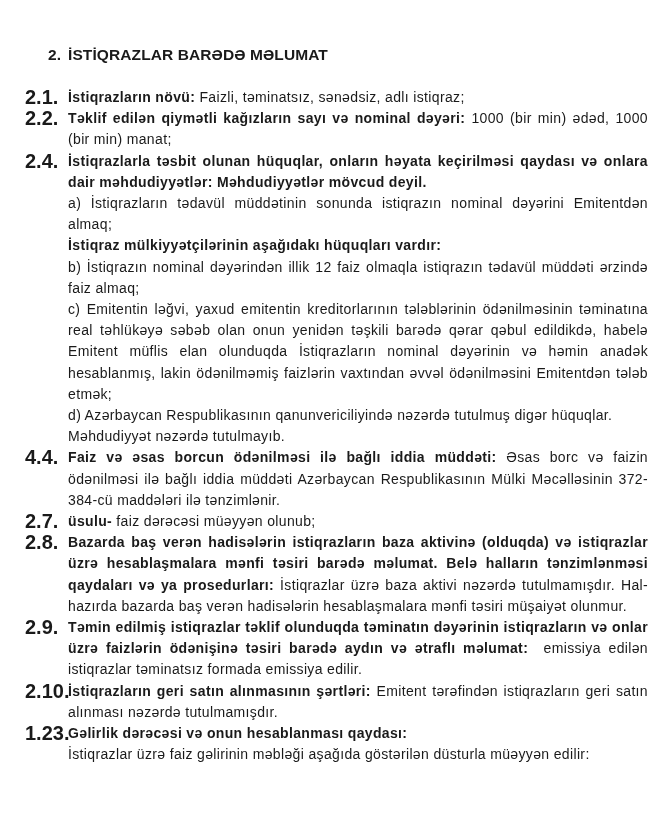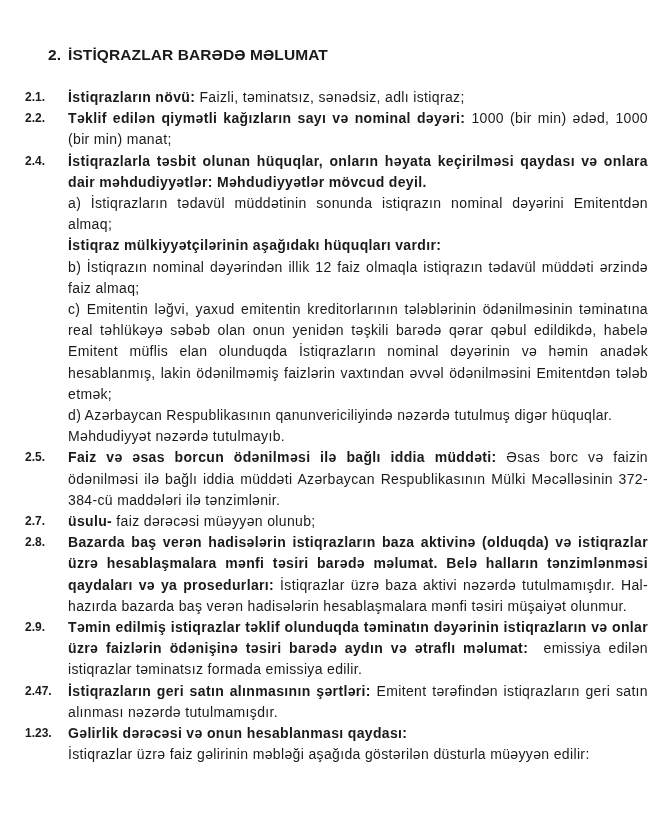--- a/index.html
+++ b/index.html
@@ -34,21 +34,21 @@
     flex-shrink: 0;
   }
   .item-row {
     display: flex;
     align-items: flex-start;
   }
   .item-number {
     width: 43px;
     flex-shrink: 0;
     font-weight: bold;
-    font-size: 12px;
+    font-size: 20px;
     line-height: 21.2px;
   }
   .item-content {
     flex: 1;
     min-width: 0;
   }
   .para {
     font-size: 14px;
     line-height: 21.2px;
     text-align: justify;
@@ -84,21 +84,21 @@
           <p class="para"><span class="seg bold">İstiqrazlarla təsbit olunan hüquqlar, onların həyata keçirilməsi qaydası və onlara dair məhdudiyyətlər: Məhdudiyyətlər mövcud deyil.</span></p>
           <p class="para"><span class="seg">a) İstiqrazların tədavül müddətinin sonunda istiqrazın nominal dəyərini Emitentdən almaq;</span></p>
           <p class="para"><span class="seg bold">İstiqraz mülkiyyətçilərinin aşağıdakı hüquqları vardır:</span></p>
           <p class="para"><span class="seg">b) İstiqrazın nominal dəyərindən illik 12 faiz olmaqla istiqrazın tədavül müddəti ərzində faiz almaq;</span></p>
           <p class="para"><span class="seg">c) Emitentin ləğvi, yaxud emitentin kreditorlarının tələblərinin ödənilməsinin təminatına real təhlükəyə səbəb olan onun yenidən təşkili barədə qərar qəbul edildikdə, habelə Emitent müflis elan olunduqda İstiqrazların nominal dəyərinin və həmin anadək hesablanmış, lakin ödənilməmiş faizlərin vaxtından əvvəl ödənilməsini Emitentdən tələb etmək;</span></p>
           <p class="para"><span class="seg">d) Azərbaycan Respublikasının qanunvericiliyində nəzərdə tutulmuş digər hüquqlar.</span></p>
           <p class="para"><span class="seg">Məhdudiyyət nəzərdə tutulmayıb.</span></p>
         </div>
       </div>
       <div class="item-row">
-        <div class="item-number">2.5.</div>
+        <div class="item-number">4.4.</div>
         <div class="item-content">
           <p class="para"><span class="seg bold">Faiz və əsas borcun ödənilməsi ilə bağlı iddia müddəti: </span><span class="seg">Əsas borc və faizin ödənilməsi ilə bağlı iddia müddəti Azərbaycan Respublikasının Mülki Məcəlləsinin 372-384-cü maddələri ilə tənzimlənir.</span></p>
         </div>
       </div>
       <div class="item-row">
         <div class="item-number">2.7.</div>
         <div class="item-content">
           <p class="para"><span class="seg bold">üsulu-</span><span class="seg"> faiz dərəcəsi müəyyən olunub;</span></p>
         </div>
       </div>
@@ -108,21 +108,21 @@
           <p class="para"><span class="seg bold">Bazarda baş verən hadisələrin istiqrazların baza aktivinə (olduqda) və istiqrazlar üzrə hesablaşmalara mənfi təsiri barədə məlumat. Belə halların tənzimlənməsi qaydaları və ya prosedurları: </span><span class="seg">İstiqrazlar üzrə baza aktivi nəzərdə tutulmamışdır. Hal-hazırda bazarda baş verən hadisələrin hesablaşmalara mənfi təsiri müşaiyət olunmur.</span></p>
         </div>
       </div>
       <div class="item-row">
         <div class="item-number">2.9.</div>
         <div class="item-content">
           <p class="para"><span class="seg bold">Təmin edilmiş istiqrazlar təklif olunduqda təminatın dəyərinin istiqrazların və onlar üzrə faizlərin ödənişinə təsiri barədə aydın və ətraflı məlumat: </span><span class="seg"> emissiya edilən istiqrazlar təminatsız formada emissiya edilir.</span></p>
         </div>
       </div>
       <div class="item-row">
-        <div class="item-number">2.47.</div>
+        <div class="item-number">2.10.</div>
         <div class="item-content">
           <p class="para"><span class="seg bold">İstiqrazların geri satın alınmasının şərtləri: </span><span class="seg">Emitent tərəfindən istiqrazların geri satın alınması nəzərdə tutulmamışdır.</span></p>
         </div>
       </div>
       <div class="item-row">
         <div class="item-number">1.23.</div>
         <div class="item-content">
           <p class="para"><span class="seg bold">Gəlirlik dərəcəsi və onun hesablanması qaydası:</span></p>
           <p class="para"><span class="seg">İstiqrazlar üzrə faiz gəlirinin məbləği aşağıda göstərilən düsturla müəyyən edilir:</span></p>
         </div>

